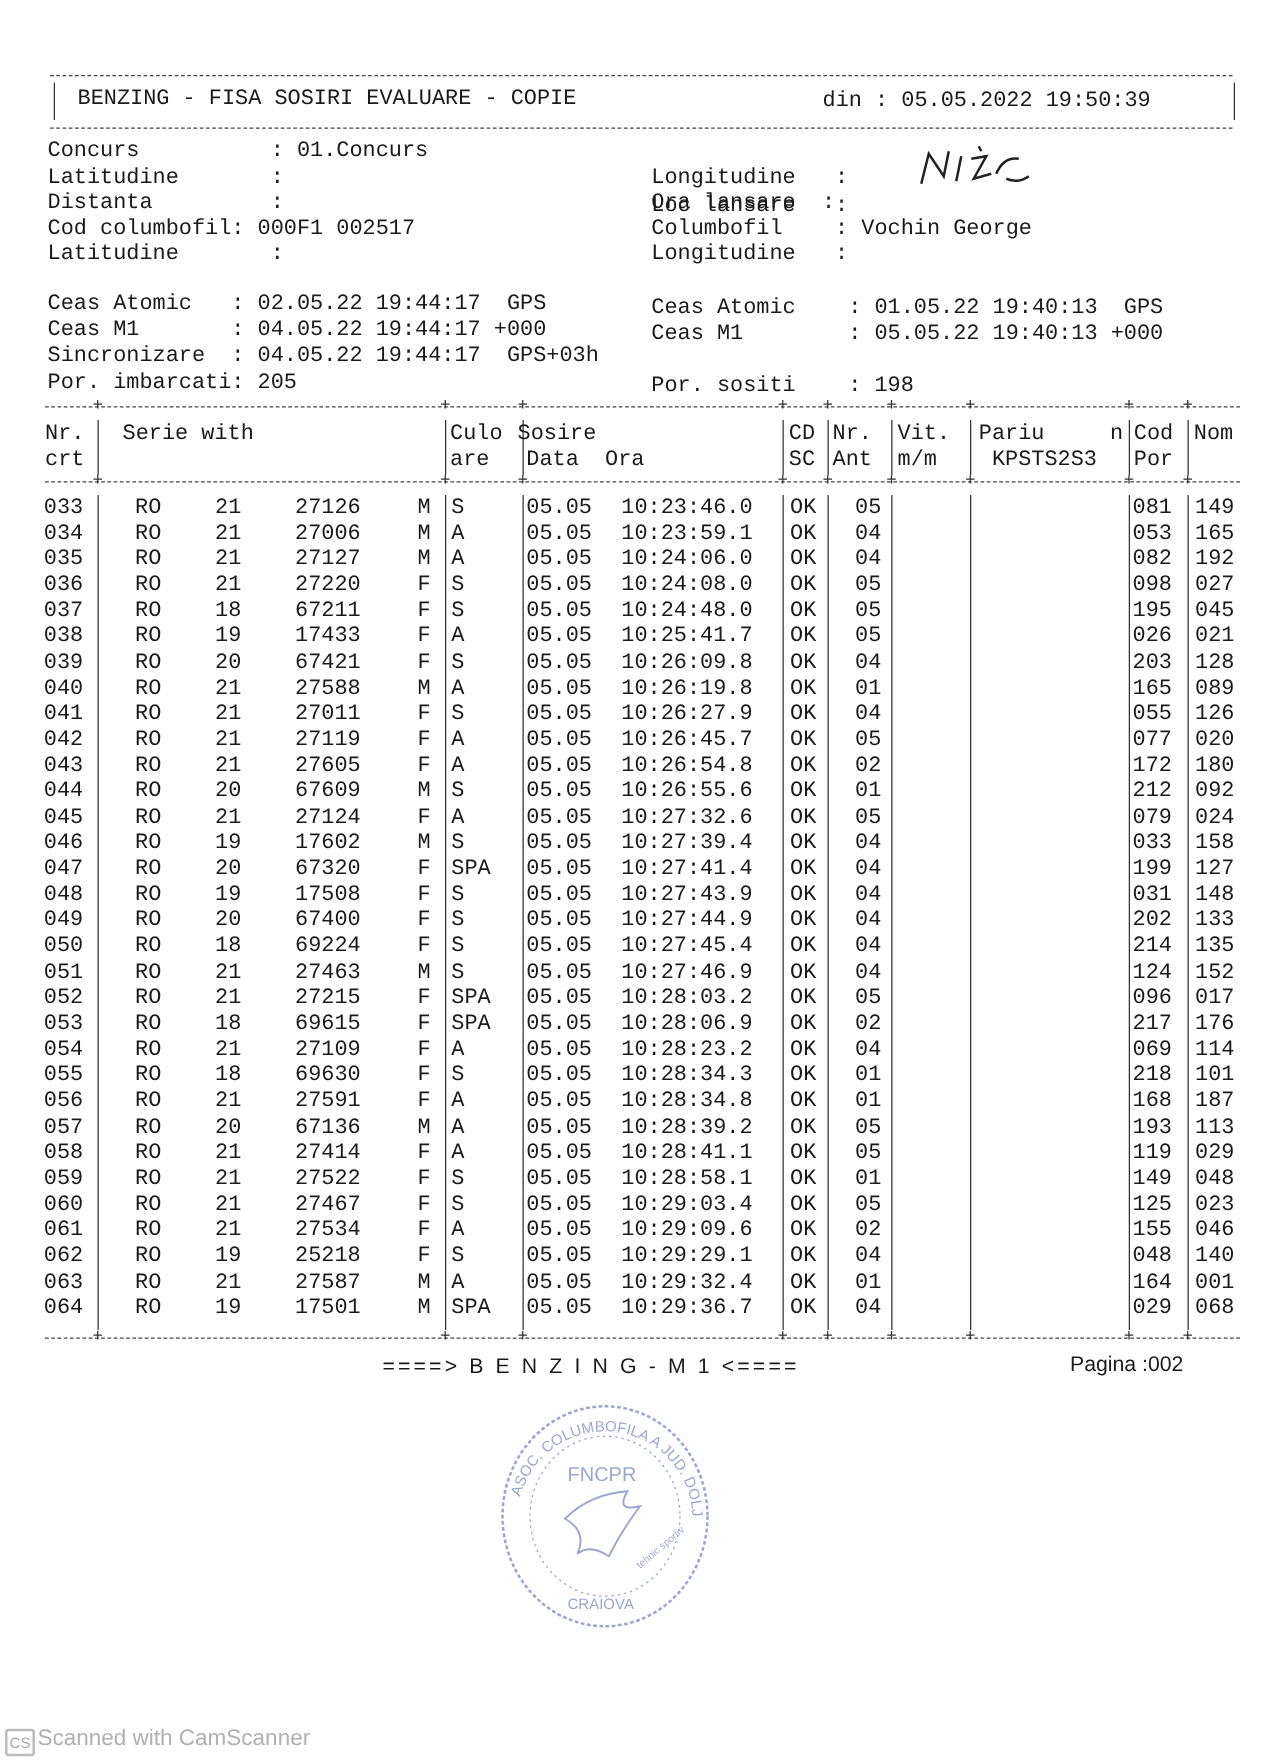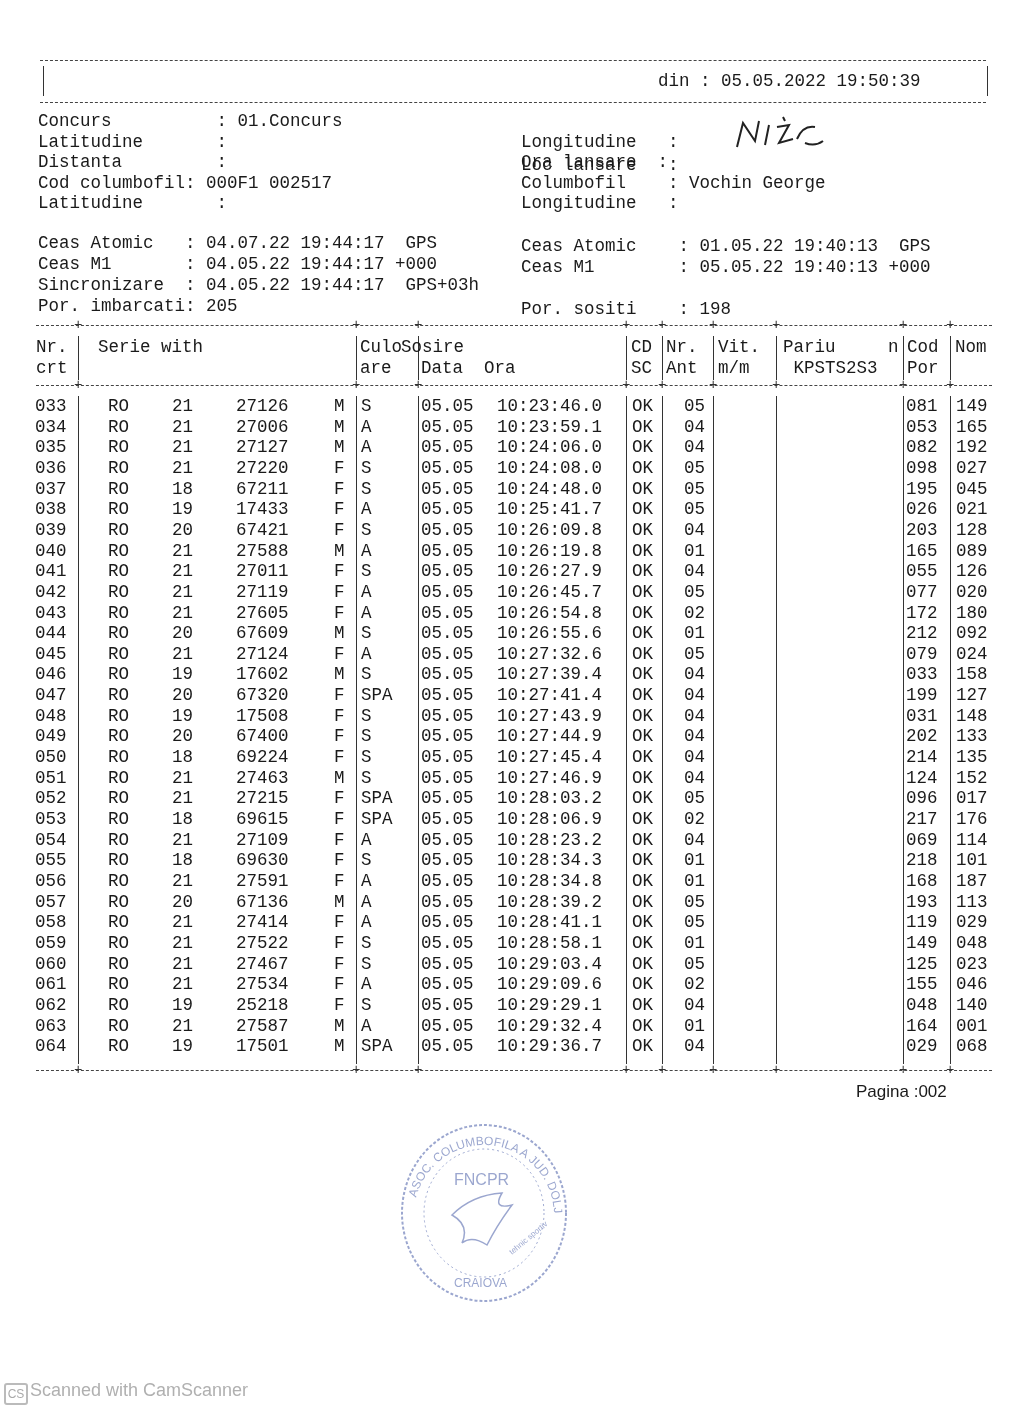--- a/index.html
+++ b/index.html
@@ -42,20 +42,21 @@
     #cs-badge { left: 4px; top: 1383px; width: 20px; height: 18px; border: 2px solid #bbb; border-radius: 3px; color: #aaa; font-family: "Liberation Sans", sans-serif; font-size: 12px; line-height: 18px; text-align: center; }
     #cs-text { left: 30px; top: 1380px; font-family: "Liberation Sans", sans-serif; font-size: 18px; color: #b0b0b0; }
   </style>
 </head>
 <body>
 
 <div class="page">
 
   <div class="dash" id="hdr-top"></div>
   <div class="vbar" id="hdr-lbar"></div>
+  <div class="abs mono" id="title">BENZING - FISA SOSIRI EVALUARE - COPIE</div>
   <div class="abs mono" id="din">din : 05.05.2022 19:50:39</div>
   <div class="vbar" id="hdr-rbar"></div>
   <div class="dash" id="hdr-bot"></div>
 
   <div id="info-left">
       <div class="abs mono info-l" style="top: 111px;"><span>Concurs          </span><span>: </span><span>01.Concurs</span></div>
       <div class="abs mono info-l" style="top: 131.6px;"><span>Latitudine       </span><span>: </span><span></span></div>
       <div class="abs mono info-l" style="top: 152.2px;"><span>Distanta         </span><span>: </span><span></span></div>
       <div class="abs mono info-l" style="top: 172.8px;"><span>Cod columbofil</span><span>: </span><span>000F1 002517</span></div>
       <div class="abs mono info-l" style="top: 193.4px;"><span>Latitudine       </span><span>: </span><span></span></div>
@@ -65,21 +66,21 @@
       <div class="abs mono info-r" style="top: 131.6px;"><span>Longitudine   </span><span>: </span><span></span></div>
       <div class="abs mono info-r" style="top: 152.2px;"><span>Ora lansare  </span><span>: </span><span></span></div>
       <div class="abs mono info-r" style="top: 172.8px;"><span>Columbofil    </span><span>: </span><span>Vochin George</span></div>
       <div class="abs mono info-r" style="top: 193.4px;"><span>Longitudine   </span><span>: </span><span></span></div>
     </div>
   <svg class="abs sig" width="100" height="40">
     <path d="M4 34 L10 10 L22 28 L26 8 M32 32 L36 12 M44 14 L56 12 L46 30 L60 26 M50 4 L52 8 M64 26 Q70 12 82 14 M72 30 Q82 34 90 28" fill="none" stroke="#222" stroke-width="2"></path>
   </svg>
 
   <div id="clocks">
-      <div class="abs mono" style="left: 38px; top: 233px;">Ceas Atomic   : 04.07.22 19:44:17  GPS</div>
+      <div class="abs mono" style="left: 38px; top: 233px;">Ceas Atomic   : 02.05.22 19:44:17  GPS</div>
       <div class="abs mono" style="left: 38px; top: 254px;">Ceas M1       : 04.05.22 19:44:17 +000</div>
       <div class="abs mono" style="left: 38px; top: 275px;">Sincronizare  : 04.05.22 19:44:17  GPS+03h</div>
       <div class="abs mono" style="left: 38px; top: 296px;">Por. imbarcati: 205</div>
       <div class="abs mono" style="left: 521px; top: 236px;">Ceas Atomic    : 01.05.22 19:40:13  GPS</div>
       <div class="abs mono" style="left: 521px; top: 257px;">Ceas M1        : 05.05.22 19:40:13 +000</div>
       <div class="abs mono" style="left: 521px; top: 278px;"></div>
       <div class="abs mono" style="left: 521px; top: 299px;">Por. sositi    : 198</div>
     </div>
 
   <div id="table">
@@ -130,21 +131,21 @@
       <div class="vbar" style="left: 903px; top: 336px; height: 44px;"></div>
       <div class="vbar" style="left: 903px; top: 396px; height: 668px;"></div>
       <div class="vbar" style="left: 950px; top: 336px; height: 44px;"></div>
       <div class="vbar" style="left: 950px; top: 396px; height: 668px;"></div>
       <div class="abs mono" style="left: 36px; top: 337px;">Nr.</div>
       <div class="abs mono" style="left: 36px; top: 357.5px;">crt</div>
       <div class="abs mono" style="left: 98px; top: 337px;">Serie with</div>
       <div class="abs mono" style="left: 98px; top: 357.5px;"></div>
       <div class="abs mono" style="left: 360px; top: 337px;">Culo</div>
       <div class="abs mono" style="left: 360px; top: 357.5px;">are</div>
-      <div class="abs mono" style="left: 401px; top: 337px;">Sosire</div>
+      <div class="abs mono" style="left: 414px; top: 337px;">Sosire</div>
       <div class="abs mono" style="left: 421px; top: 357.5px;">Data  Ora</div>
       <div class="abs mono" style="left: 631px; top: 337px;">CD</div>
       <div class="abs mono" style="left: 631px; top: 357.5px;">SC</div>
       <div class="abs mono" style="left: 666px; top: 337px;">Nr.</div>
       <div class="abs mono" style="left: 666px; top: 357.5px;">Ant</div>
       <div class="abs mono" style="left: 718px; top: 337px;">Vit.</div>
       <div class="abs mono" style="left: 718px; top: 357.5px;">m/m</div>
       <div class="abs mono" style="left: 783px; top: 337px;">Pariu     n</div>
       <div class="abs mono" style="left: 783px; top: 357.5px;"> KPSTS2S3</div>
       <div class="abs mono" style="left: 907px; top: 337px;">Cod</div>
@@ -178,20 +179,21 @@
       <div class="row mono" style="top: 891.6px;"><span style="left: 35px;">057</span><span style="left: 108px;">RO</span><span style="left: 172px;">20</span><span style="left: 236px;">67136</span><span style="left: 334px;">M</span><span style="left: 361px;">A</span><span style="left: 421px;">05.05</span><span style="left: 497px;">10:28:39.2</span><span style="left: 632px;">OK</span><span style="left: 684px;">05</span><span style="left: 906px;">193</span><span style="left: 956px;">113</span></div>
       <div class="row mono" style="top: 912.25px;"><span style="left: 35px;">058</span><span style="left: 108px;">RO</span><span style="left: 172px;">21</span><span style="left: 236px;">27414</span><span style="left: 334px;">F</span><span style="left: 361px;">A</span><span style="left: 421px;">05.05</span><span style="left: 497px;">10:28:41.1</span><span style="left: 632px;">OK</span><span style="left: 684px;">05</span><span style="left: 906px;">119</span><span style="left: 956px;">029</span></div>
       <div class="row mono" style="top: 932.9px;"><span style="left: 35px;">059</span><span style="left: 108px;">RO</span><span style="left: 172px;">21</span><span style="left: 236px;">27522</span><span style="left: 334px;">F</span><span style="left: 361px;">S</span><span style="left: 421px;">05.05</span><span style="left: 497px;">10:28:58.1</span><span style="left: 632px;">OK</span><span style="left: 684px;">01</span><span style="left: 906px;">149</span><span style="left: 956px;">048</span></div>
       <div class="row mono" style="top: 953.55px;"><span style="left: 35px;">060</span><span style="left: 108px;">RO</span><span style="left: 172px;">21</span><span style="left: 236px;">27467</span><span style="left: 334px;">F</span><span style="left: 361px;">S</span><span style="left: 421px;">05.05</span><span style="left: 497px;">10:29:03.4</span><span style="left: 632px;">OK</span><span style="left: 684px;">05</span><span style="left: 906px;">125</span><span style="left: 956px;">023</span></div>
       <div class="row mono" style="top: 974.2px;"><span style="left: 35px;">061</span><span style="left: 108px;">RO</span><span style="left: 172px;">21</span><span style="left: 236px;">27534</span><span style="left: 334px;">F</span><span style="left: 361px;">A</span><span style="left: 421px;">05.05</span><span style="left: 497px;">10:29:09.6</span><span style="left: 632px;">OK</span><span style="left: 684px;">02</span><span style="left: 906px;">155</span><span style="left: 956px;">046</span></div>
       <div class="row mono" style="top: 994.85px;"><span style="left: 35px;">062</span><span style="left: 108px;">RO</span><span style="left: 172px;">19</span><span style="left: 236px;">25218</span><span style="left: 334px;">F</span><span style="left: 361px;">S</span><span style="left: 421px;">05.05</span><span style="left: 497px;">10:29:29.1</span><span style="left: 632px;">OK</span><span style="left: 684px;">04</span><span style="left: 906px;">048</span><span style="left: 956px;">140</span></div>
       <div class="row mono" style="top: 1015.5px;"><span style="left: 35px;">063</span><span style="left: 108px;">RO</span><span style="left: 172px;">21</span><span style="left: 236px;">27587</span><span style="left: 334px;">M</span><span style="left: 361px;">A</span><span style="left: 421px;">05.05</span><span style="left: 497px;">10:29:32.4</span><span style="left: 632px;">OK</span><span style="left: 684px;">01</span><span style="left: 906px;">164</span><span style="left: 956px;">001</span></div>
       <div class="row mono" style="top: 1036.15px;"><span style="left: 35px;">064</span><span style="left: 108px;">RO</span><span style="left: 172px;">19</span><span style="left: 236px;">17501</span><span style="left: 334px;">M</span><span style="left: 361px;">SPA</span><span style="left: 421px;">05.05</span><span style="left: 497px;">10:29:36.7</span><span style="left: 632px;">OK</span><span style="left: 684px;">04</span><span style="left: 906px;">029</span><span style="left: 956px;">068</span></div>
     </div>
 
+  <div class="abs" id="footer-center">====&gt; B E N Z I N G - M 1 &lt;====</div>
   <div class="abs" id="footer-page">Pagina :002</div>
 
   <svg class="abs" id="stamp" viewBox="0 0 180 190">
     <defs>
       <path id="arcTop" d="M22 100 A70 70 0 0 1 162 100"></path>
       <path id="arcBot" d="M40 150 A70 70 0 0 0 148 150"></path>
     </defs>
     <ellipse cx="92" cy="98" rx="82" ry="88" fill="none" stroke="#4a5fa8" stroke-width="2" stroke-dasharray="3 2"></ellipse>
     <ellipse cx="92" cy="98" rx="60" ry="64" fill="none" stroke="#4a5fa8" stroke-width="1" stroke-dasharray="2 3"></ellipse>
     <text font-family="Liberation Sans, sans-serif" font-size="12" fill="#4a5fa8"><textPath href="#arcTop" startOffset="8%" id="stamp-top-tp">ASOC. COLUMBOFILA A JUD. DOLJ</textPath></text>

